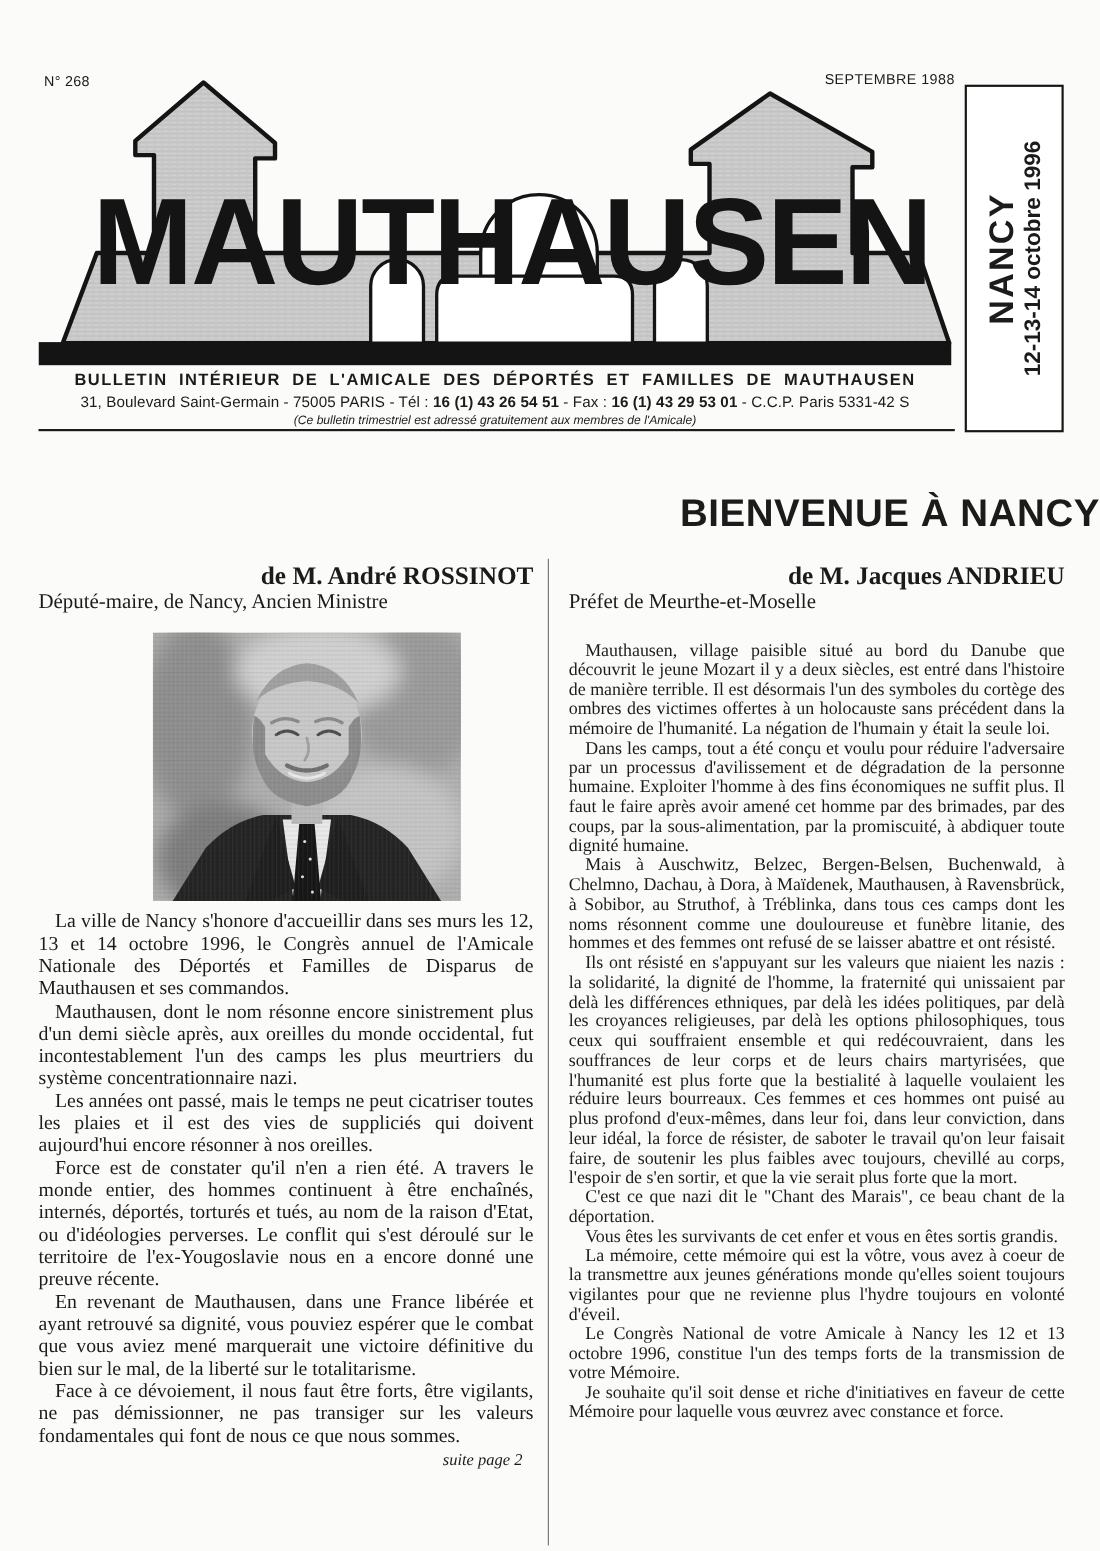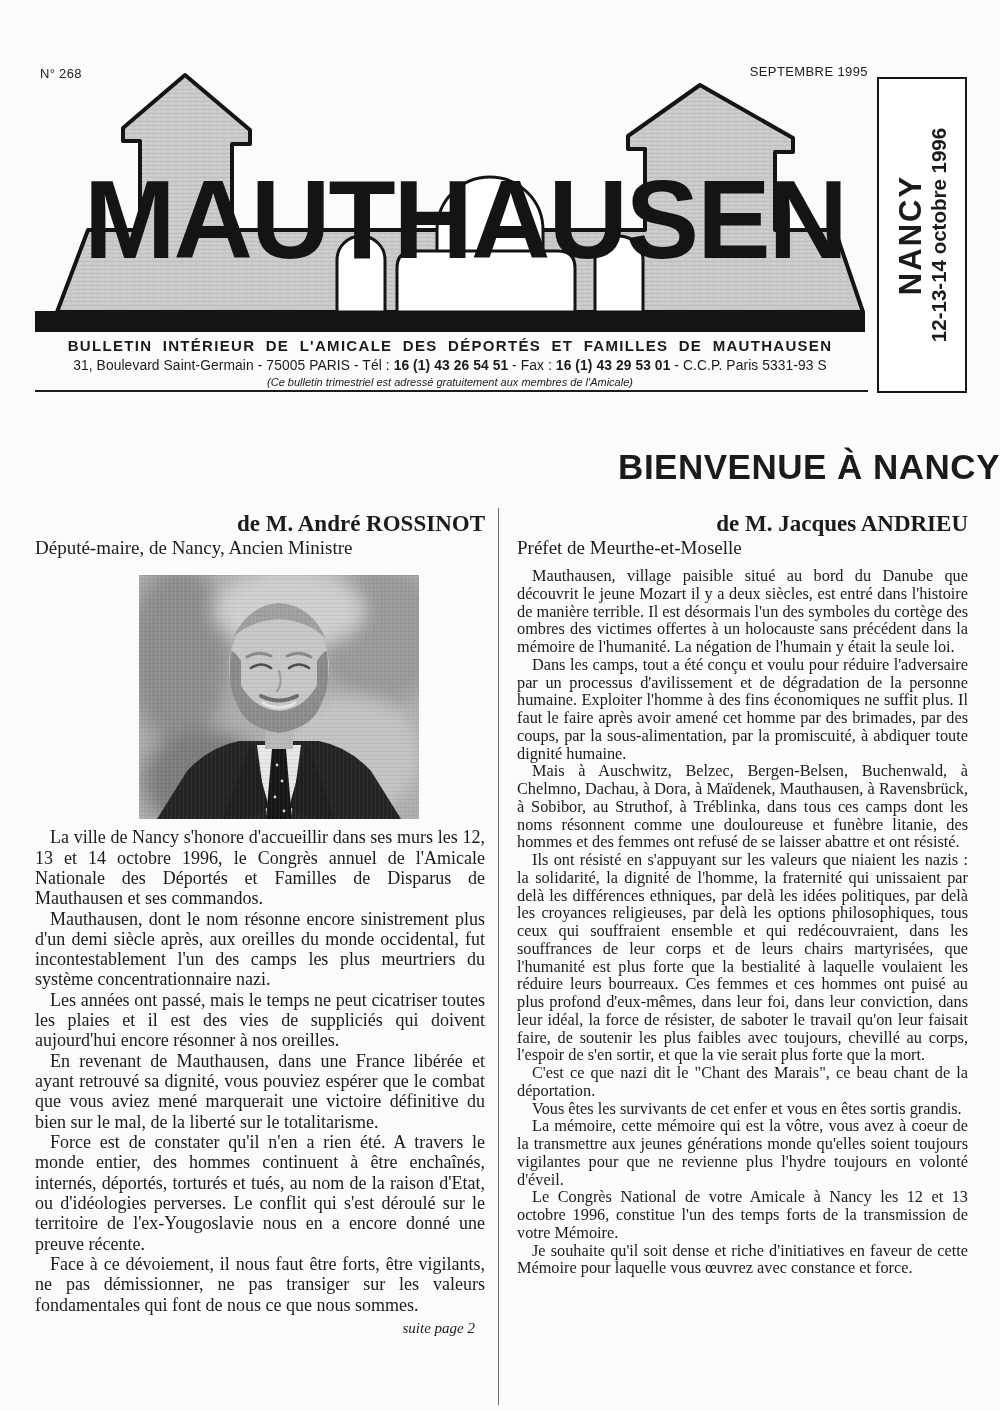--- a/index.html
+++ b/index.html
@@ -34,30 +34,30 @@
   .col-divider{position:absolute;left:498px;top:508px;height:897px;border-left:1px solid #6f6f6f;}
 
   .article{position:absolute;top:511px;}
   .article.left{left:35px;width:450px;}
   .article.right{left:517px;width:451px;}
   .author{font-family:"Liberation Serif",serif;font-weight:bold;font-size:23px;line-height:1.1;text-align:right;}
   .author-title{font-family:"Liberation Serif",serif;font-size:19px;margin-top:2px;line-height:1.1;}
   .photo{display:block;margin:16px 0 6px 104px;width:280px;height:244px;}
   .body-text{font-family:"Liberation Serif",serif;text-align:justify;}
   .article.left  .body-text{font-size:18px;line-height:1.13;margin-top:8px;}
-  .article.right .body-text{font-size:16.3px;line-height:1.09;margin-top:8px;}
+  .article.right .body-text{font-size:16.3px;line-height:1.09;margin-top:23px;}
   .body-text p{margin:0;text-indent:15px;}
   .continuation{font-family:"Liberation Serif",serif;font-style:italic;font-size:15px;
     text-align:right;padding-right:10px;margin-top:5px;}
 </style>
 </head>
 <body>
 
 <div class="issue-no">N° 268</div>
-<div class="issue-date">SEPTEMBRE 1995</div>
+<div class="issue-date">SEPTEMBRE 1988</div>
 
 <svg class="masthead-svg" viewBox="0 0 830 266" aria-hidden="true">
   <defs>
     <pattern id="wallTex" patternUnits="userSpaceOnUse" width="7" height="4">
       <rect width="7" height="4" fill="#c9c9c9"></rect>
       <rect y="1" width="7" height="1" fill="#c0c0c0"></rect>
       <rect x="2" y="3" width="4" height="0.8" fill="#d6d6d6"></rect>
     </pattern>
   </defs>
   <path d="M22 244 L53 162 L105 162 L105 73 L88 73 L88 60 L150 7 L215 62 L215 76 L197 76 L197 162 L610 162 L610 81 L593 81 L593 68 L665 17 L758 70 L758 84 L740 84 L740 162 L800 162 L828 244 Z" fill="url(#wallTex)" stroke="#141414" stroke-width="4" stroke-linejoin="round"></path>
@@ -71,21 +71,21 @@
 
 <div class="nancy-box">
   <div class="nancy-rot">
     <div class="nancy-line1">NANCY</div>
     <div class="nancy-line2">12-13-14 octobre 1996</div>
   </div>
 </div>
 
 <div class="bulletin-block">
   <div class="bulletin-line">BULLETIN INTÉRIEUR DE L'AMICALE DES DÉPORTÉS ET FAMILLES DE MAUTHAUSEN</div>
-  <div class="address-line"><span>31, Boulevard Saint-Germain - 75005 PARIS - Tél : </span><b>16 (1) 43 26 54 51</b><span> - Fax : </span><b>16 (1) 43 29 53 01</b><span> - C.C.P. Paris 5331-93 S</span></div>
+  <div class="address-line"><span>31, Boulevard Saint-Germain - 75005 PARIS - Tél : </span><b>16 (1) 43 26 54 51</b><span> - Fax : </span><b>16 (1) 43 29 53 01</b><span> - C.C.P. Paris 5331-42 S</span></div>
   <div class="note-line">(Ce bulletin trimestriel est adressé gratuitement aux membres de l'Amicale)</div>
 </div>
 <div class="header-rule"></div>
 
 <div class="headline">BIENVENUE À NANCY</div>
 
 <div class="col-divider"></div>
 
 <div class="article left">
   <div class="author">de M. André ROSSINOT</div>
@@ -133,22 +133,22 @@
       <path d="M122 121 q18 9 36 0" stroke="#6f6f6f" stroke-width="4" fill="none" stroke-linecap="round"></path>
       <path d="M124 128 q16 9 32 0" stroke="#e9e9e9" stroke-width="2.6" fill="none" stroke-linecap="round"></path>
     </g>
     <rect width="280" height="244" fill="url(#halftone)"></rect>
   </svg>
 
   <div class="body-text">
       <p>La ville de Nancy s'honore d'accueillir dans ses murs les 12, 13 et 14 octobre 1996, le Congrès annuel de l'Amicale Nationale des Déportés et Familles de Disparus de Mauthausen et ses commandos.</p>
       <p>Mauthausen, dont le nom résonne encore sinistrement plus d'un demi siècle après, aux oreilles du monde occidental, fut incontestablement l'un des camps les plus meurtriers du système concentrationnaire nazi.</p>
       <p>Les années ont passé, mais le temps ne peut cicatriser toutes les plaies et il est des vies de suppliciés qui doivent aujourd'hui encore résonner à nos oreilles.</p>
+      <p>Force est de constater qu'il n'en a rien été. A travers le monde entier, des hommes continuent à être enchaînés, internés, déportés, torturés et tués, au nom de la raison d'Etat, ou d'idéologies perverses. Le conflit qui s'est déroulé sur le territoire de l'ex-Yougoslavie nous en a encore donné une preuve récente.</p>
       <p>En revenant de Mauthausen, dans une France libérée et ayant retrouvé sa dignité, vous pouviez espérer que le combat que vous aviez mené marquerait une victoire définitive du bien sur le mal, de la liberté sur le totalitarisme.</p>
-      <p>Force est de constater qu'il n'en a rien été. A travers le monde entier, des hommes continuent à être enchaînés, internés, déportés, torturés et tués, au nom de la raison d'Etat, ou d'idéologies perverses. Le conflit qui s'est déroulé sur le territoire de l'ex-Yougoslavie nous en a encore donné une preuve récente.</p>
       <p>Face à ce dévoiement, il nous faut être forts, être vigilants, ne pas démissionner, ne pas transiger sur les valeurs fondamentales qui font de nous ce que nous sommes.</p>
     </div>
   <div class="continuation">suite page 2</div>
 </div>
 
 <div class="article right">
   <div class="author">de M. Jacques ANDRIEU</div>
   <div class="author-title">Préfet de Meurthe-et-Moselle</div>
   <div class="body-text">
       <p>Mauthausen, village paisible situé au bord du Danube que découvrit le jeune Mozart il y a deux siècles, est entré dans l'histoire de manière terrible. Il est désormais l'un des symboles du cortège des ombres des victimes offertes à un holocauste sans précédent dans la mémoire de l'humanité. La négation de l'humain y était la seule loi.</p>

